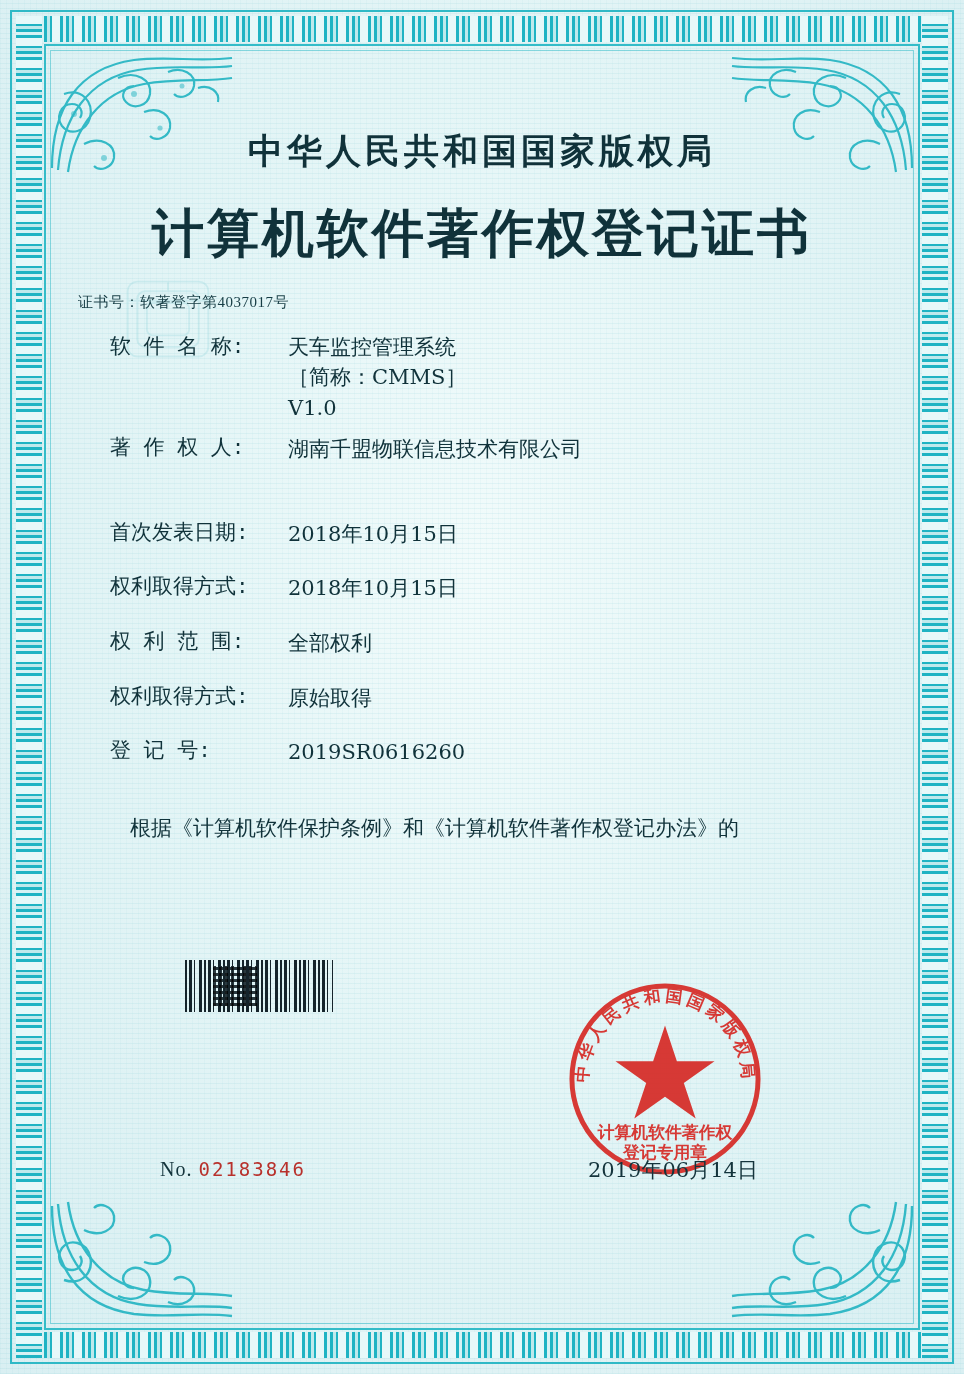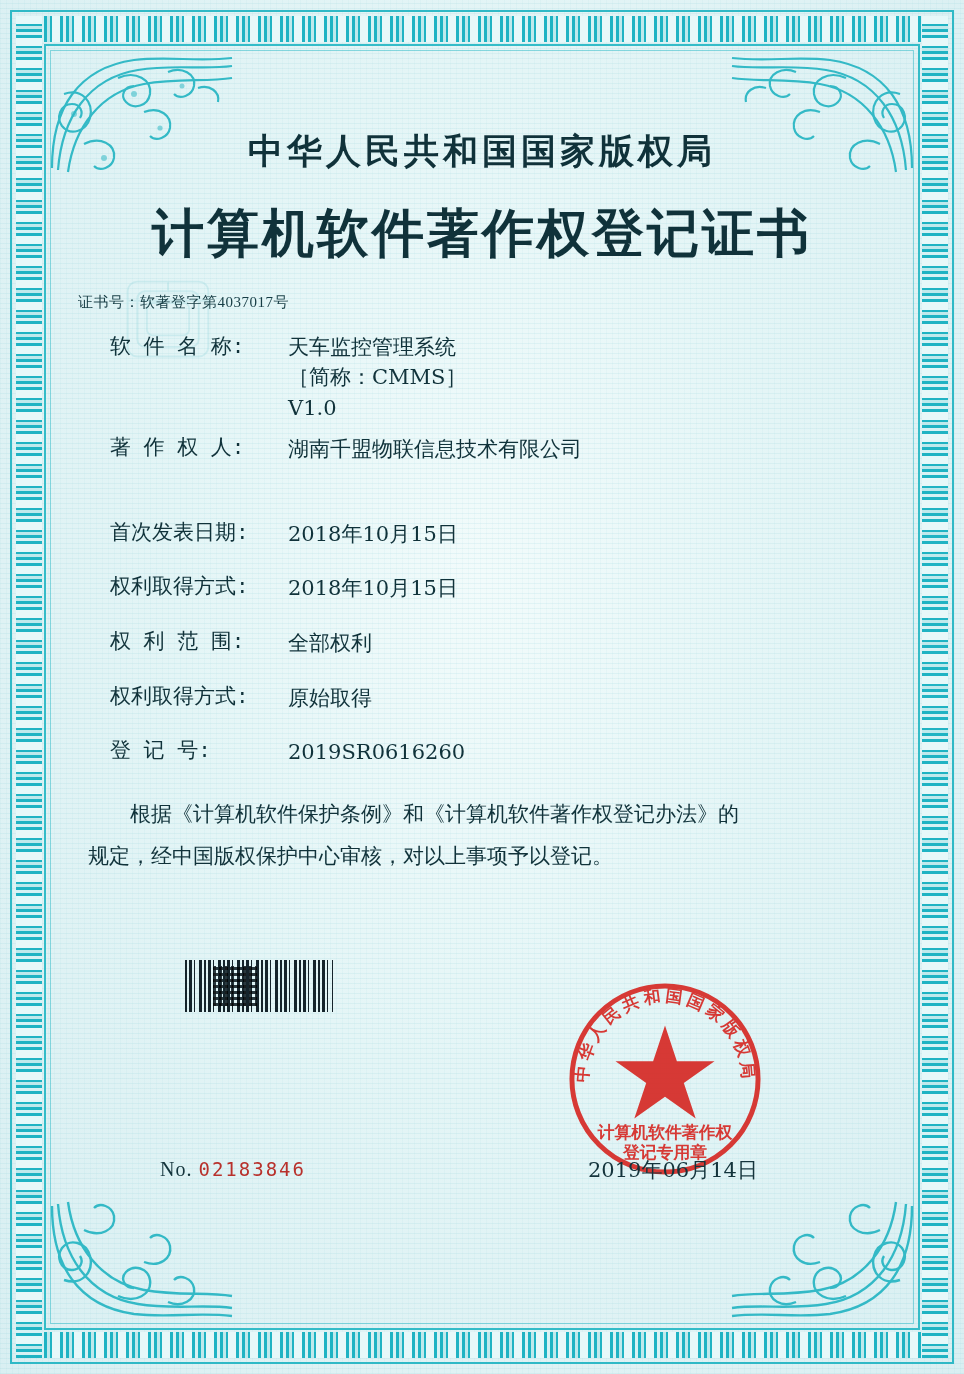--- a/index.html
+++ b/index.html
@@ -173,21 +173,21 @@
     flex: 1;
     font-family: "DejaVu Serif", "Liberation Serif", serif;
   }
   .value-lines div { line-height: 1.45; }
 
   .gap-a { height: 30px; }
 
   .field-row.wide { margin-bottom: 22px; }
 
   .para {
-    margin-top: 24px;
+    margin-top: 38px;
     font-size: 21px;
     line-height: 2.0;
     color: #10323a;
     padding-left: 10px;
   }
   .para .indent { text-indent: 42px; }
 
   
   .barcode {
     position: absolute;
@@ -390,21 +390,20 @@
 
       <div class="field-row wide">
         <div class="field-label">登 记 号:</div>
         <div class="field-value">2019SR0616260</div>
       </div>
 
     </div>
 
     <div class="para">
       <div class="indent">根据《计算机软件保护条例》和《计算机软件著作权登记办法》的</div>
-      <div>规定，经中国版权保护中心审核，对以上事项予以登记。</div>
     </div>
 
   </div>
 
   <div class="barcode">
     <div class="bars"></div>
     <div class="qrblock"></div>
   </div>
 
   <svg class="seal" viewBox="0 0 200 200">

